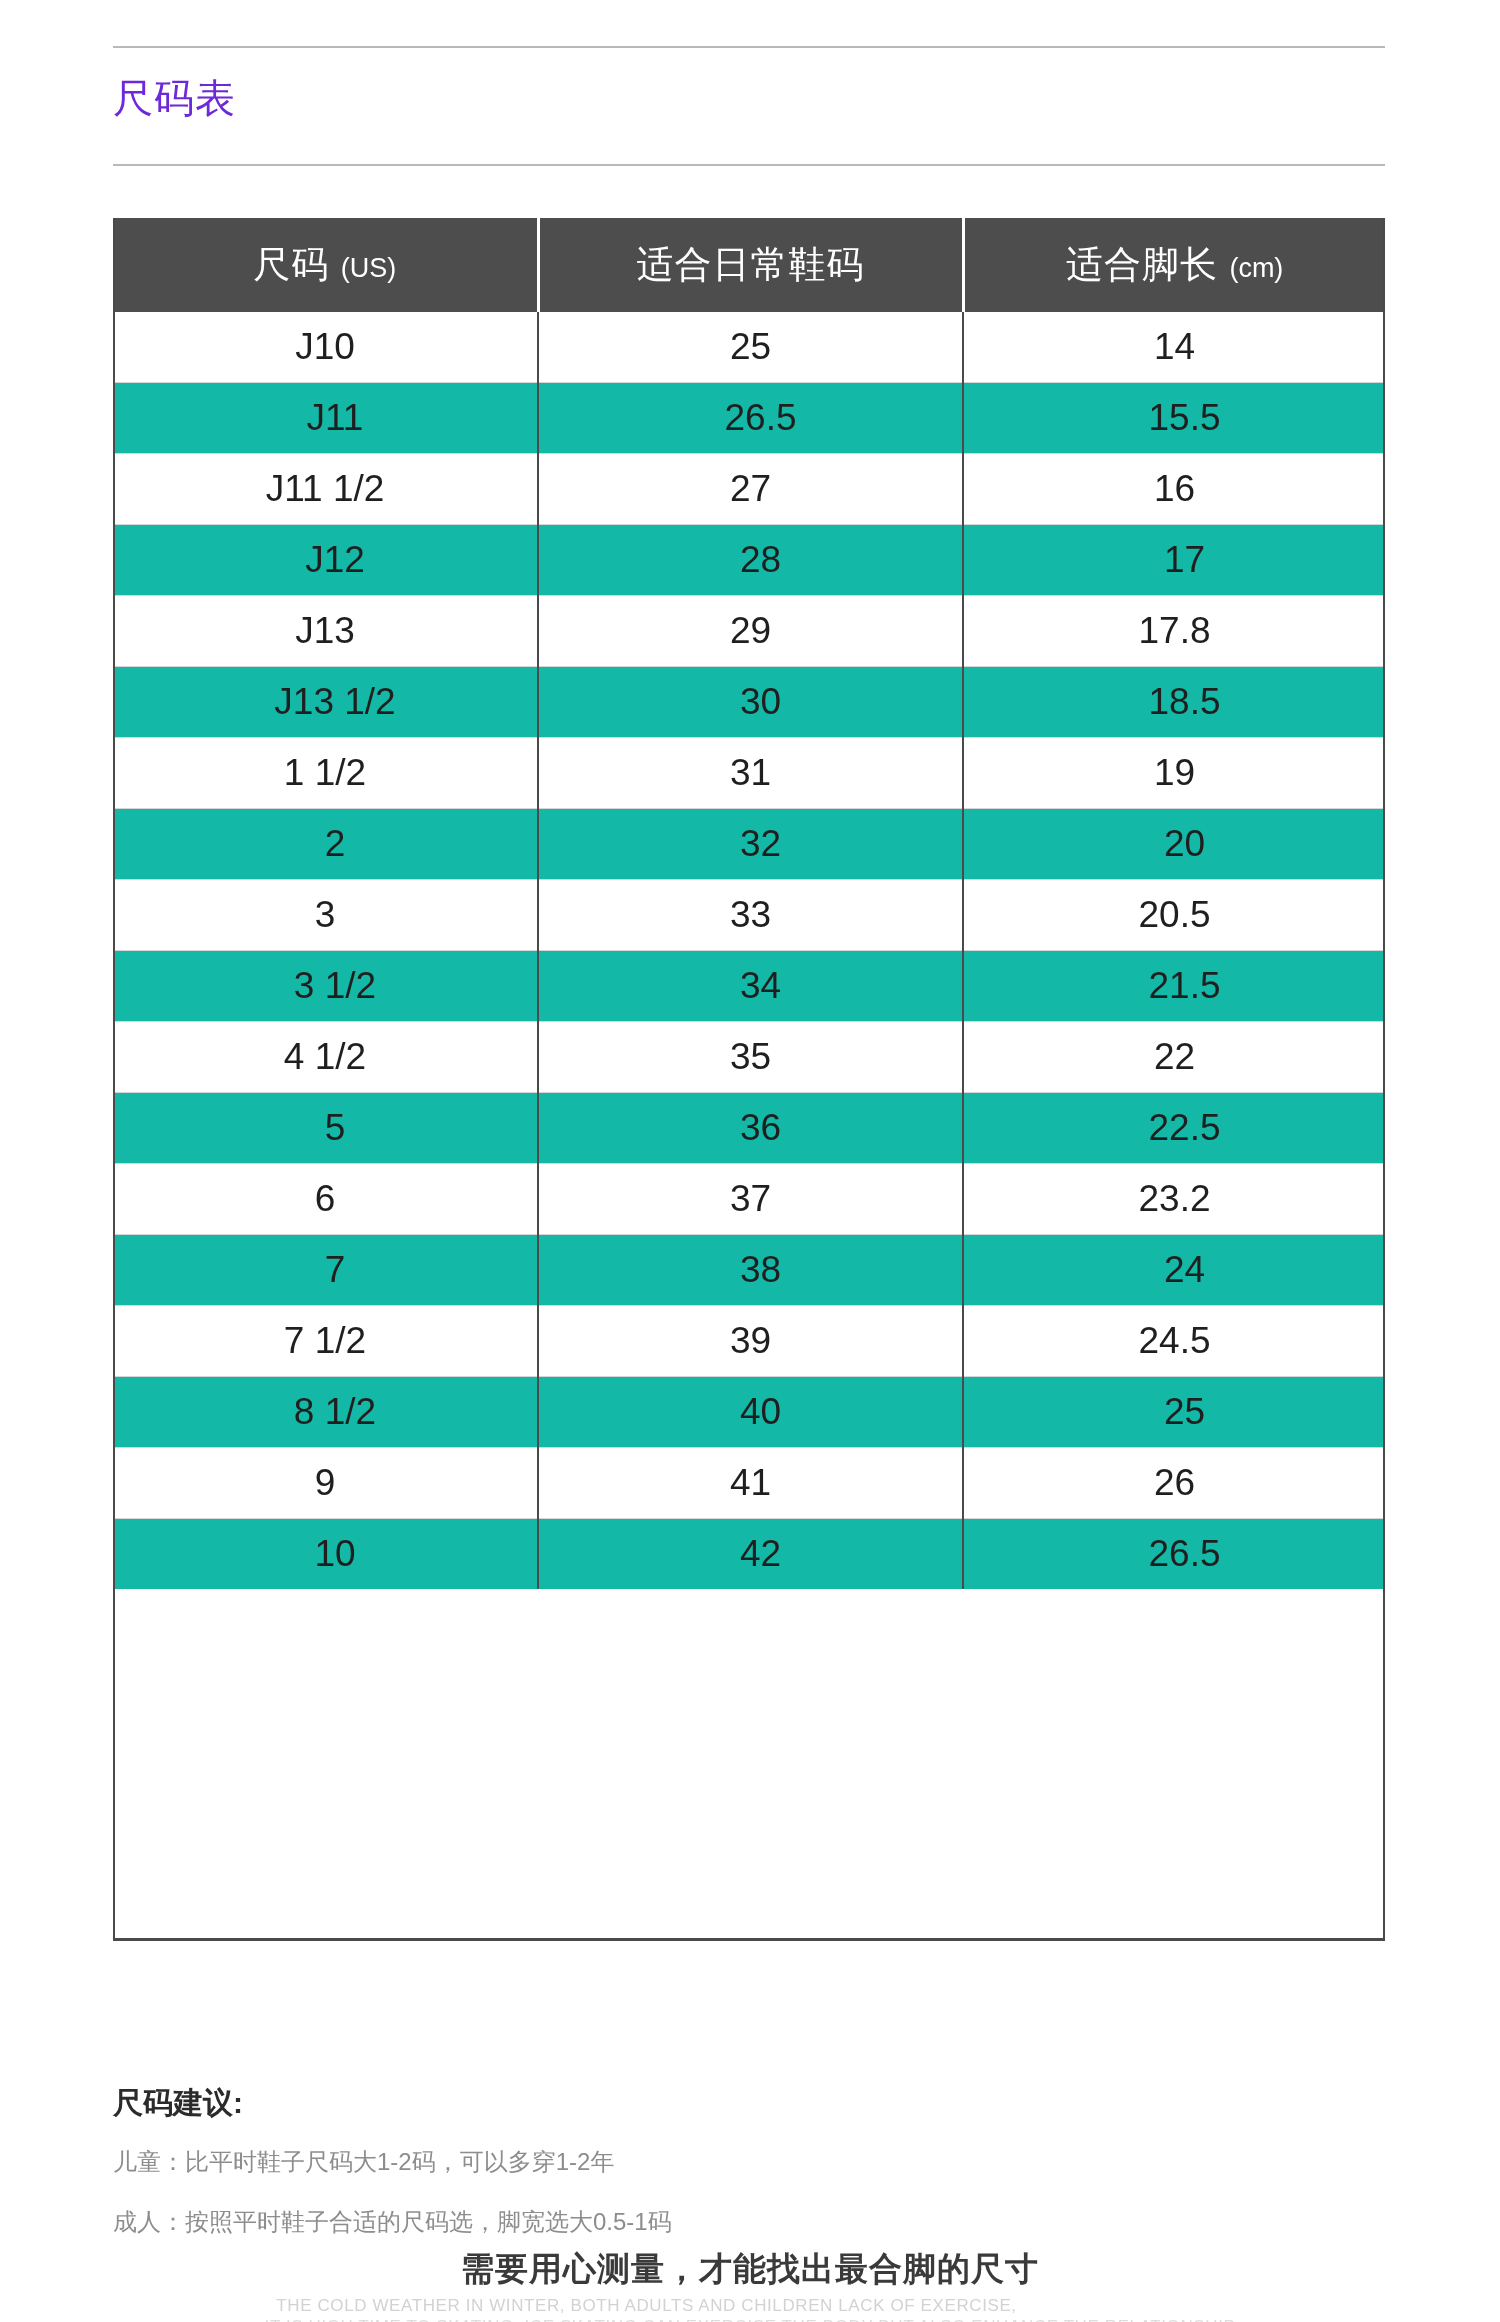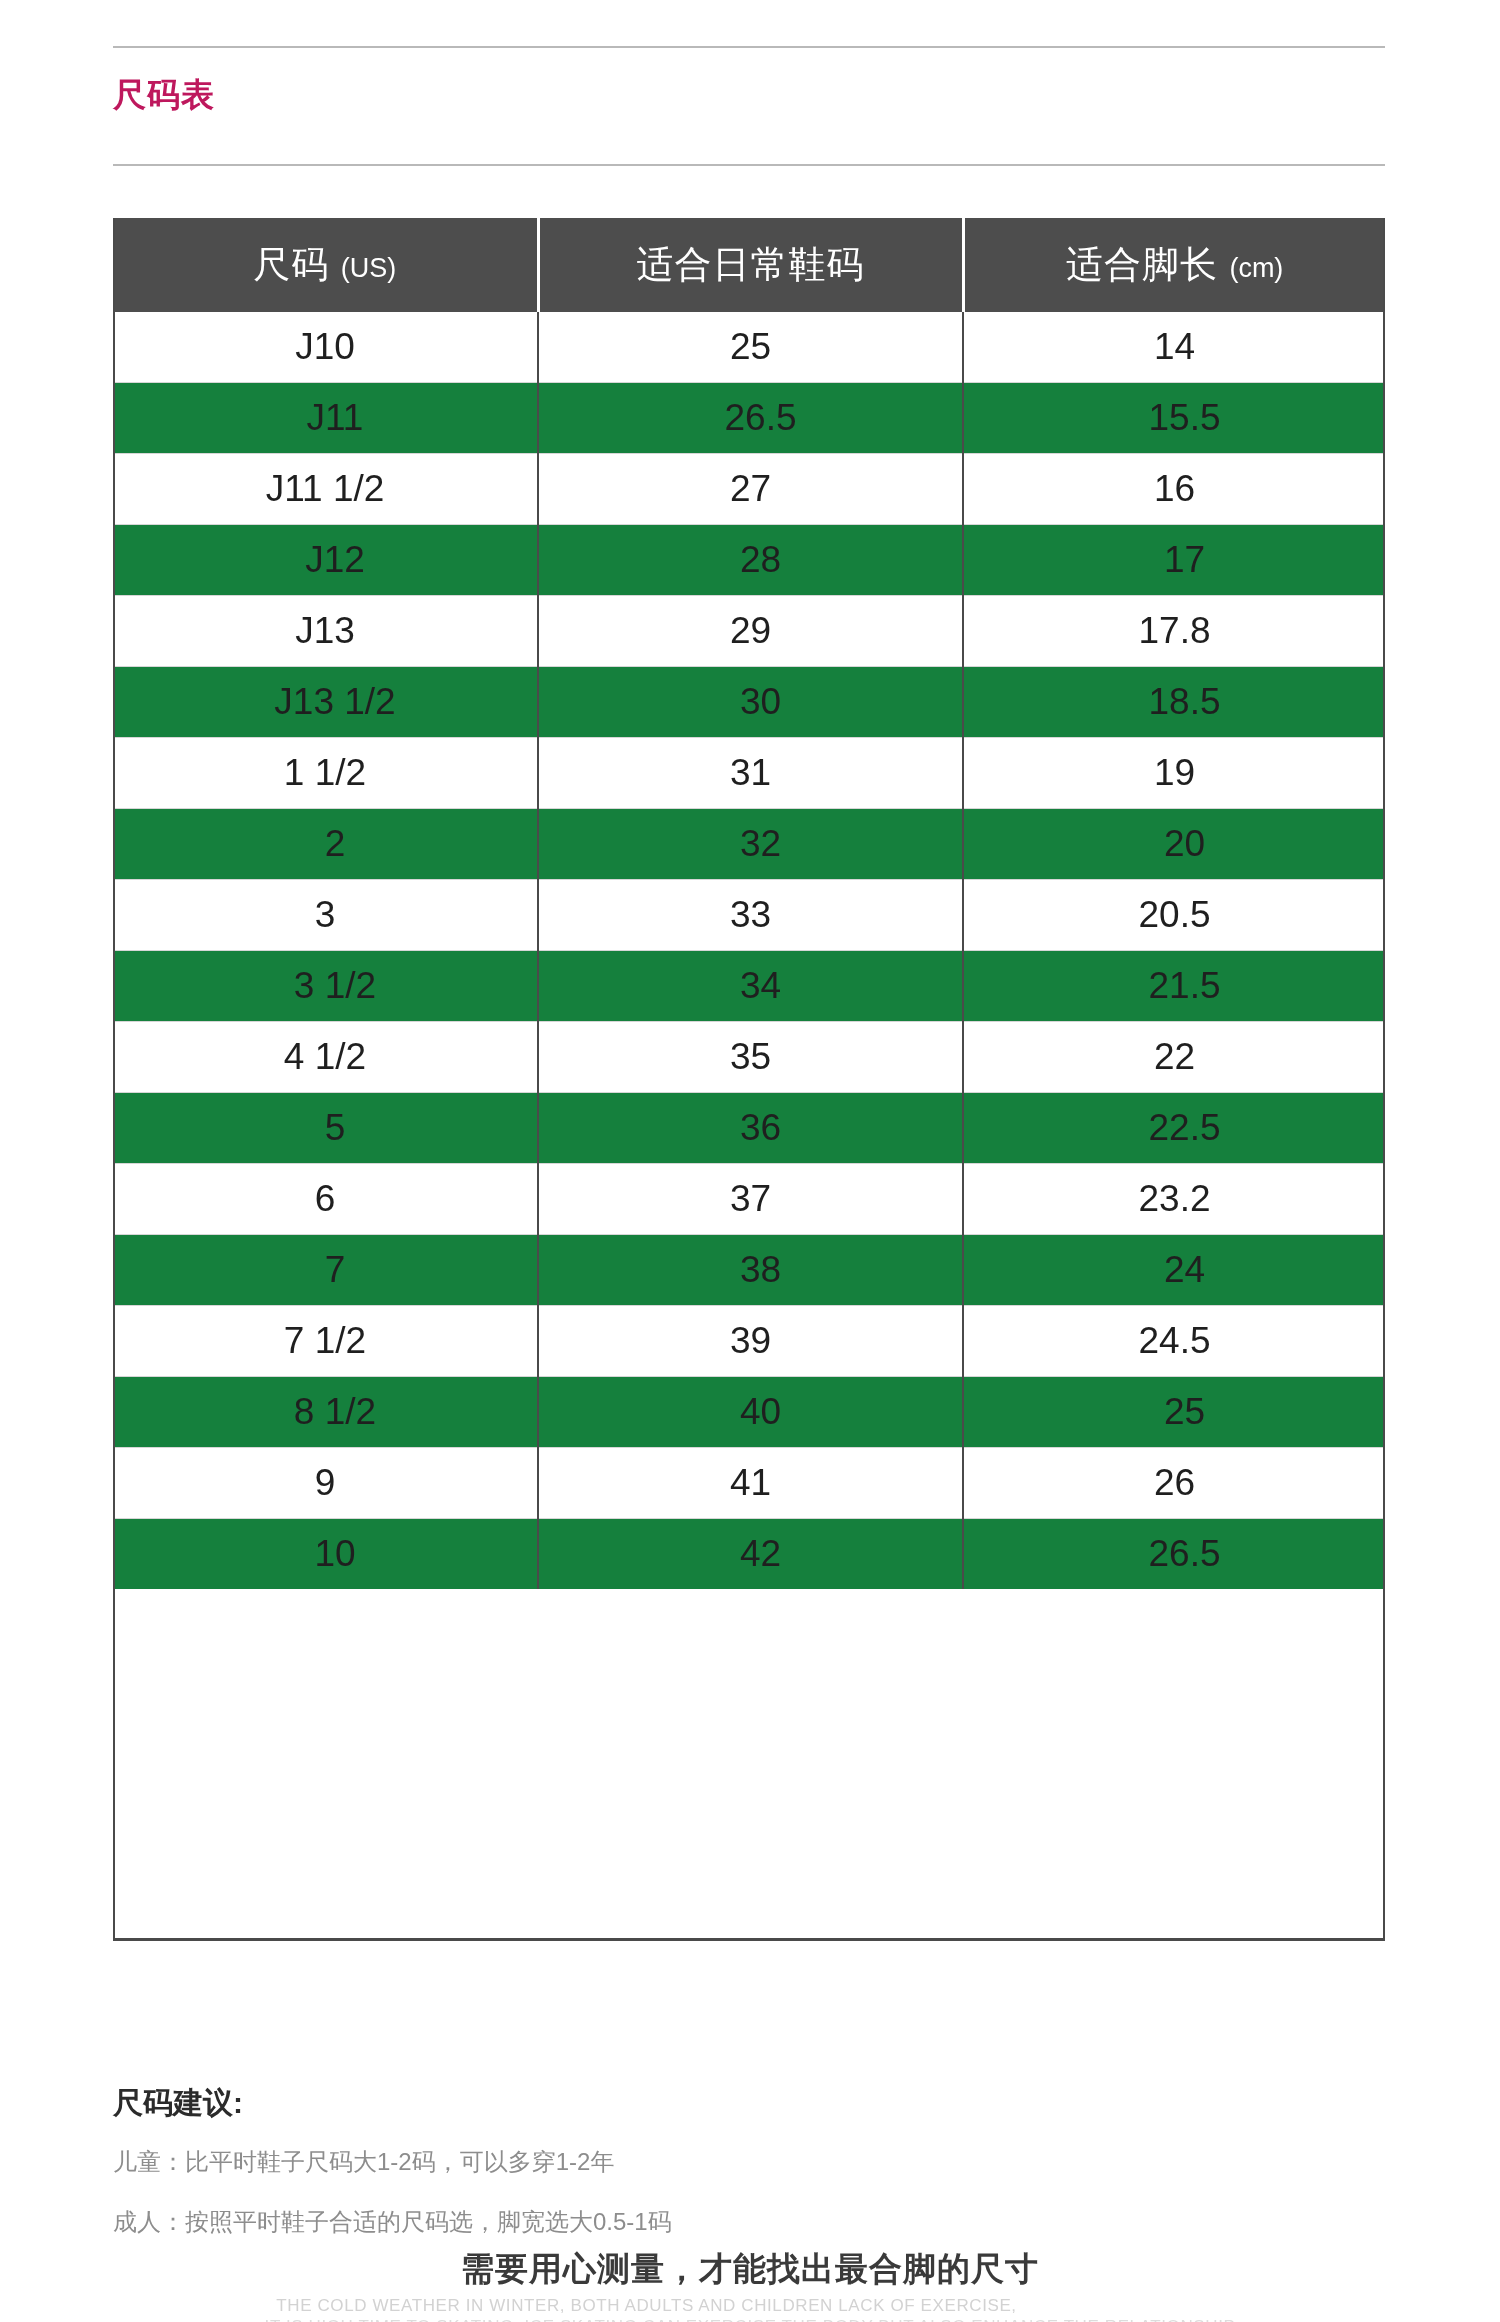--- a/index.html
+++ b/index.html
@@ -32,24 +32,24 @@
     height: 2px;
     background: #b9b9b9;
   }
   .title-rule.top { top: 46px; }
   .title-rule.bottom { top: 164px; }
 
   .page-title {
     position: absolute;
     left: 113px;
     top: 78px;
-    font-size: 33px;
-    font-weight: bold;
+    font-size: 40px;
+    font-weight: normal;
     letter-spacing: 1px;
-    color: #be185d;
+    color: #6d28d9;
     line-height: 1;
   }
 
   
   .size-table {
     position: absolute;
     left: 113px;
     top: 218px;
     width: 1272px;
     border-collapse: collapse;
@@ -83,21 +83,21 @@
     text-align: center;
     vertical-align: middle;
     color: #1f1f1f;
     border-right: 2px solid #4a4a4a;
     border-bottom: 1px solid #d6d6d6;
     padding: 0;
   }
   .size-table tbody td:last-child { border-right: none; }
 
   .size-table tbody tr.odd td  { background: #ffffff; }
-  .size-table tbody tr.even td { background: #15803d; padding-left: 20px; }
+  .size-table tbody tr.even td { background: #14b8a6; padding-left: 20px; }
 
   .size-table tbody tr:last-child td { border-bottom: none; }
 
   
   .table-frame {
     position: absolute;
     left: 113px;
     top: 218px;
     width: 1272px;
     pointer-events: none;

